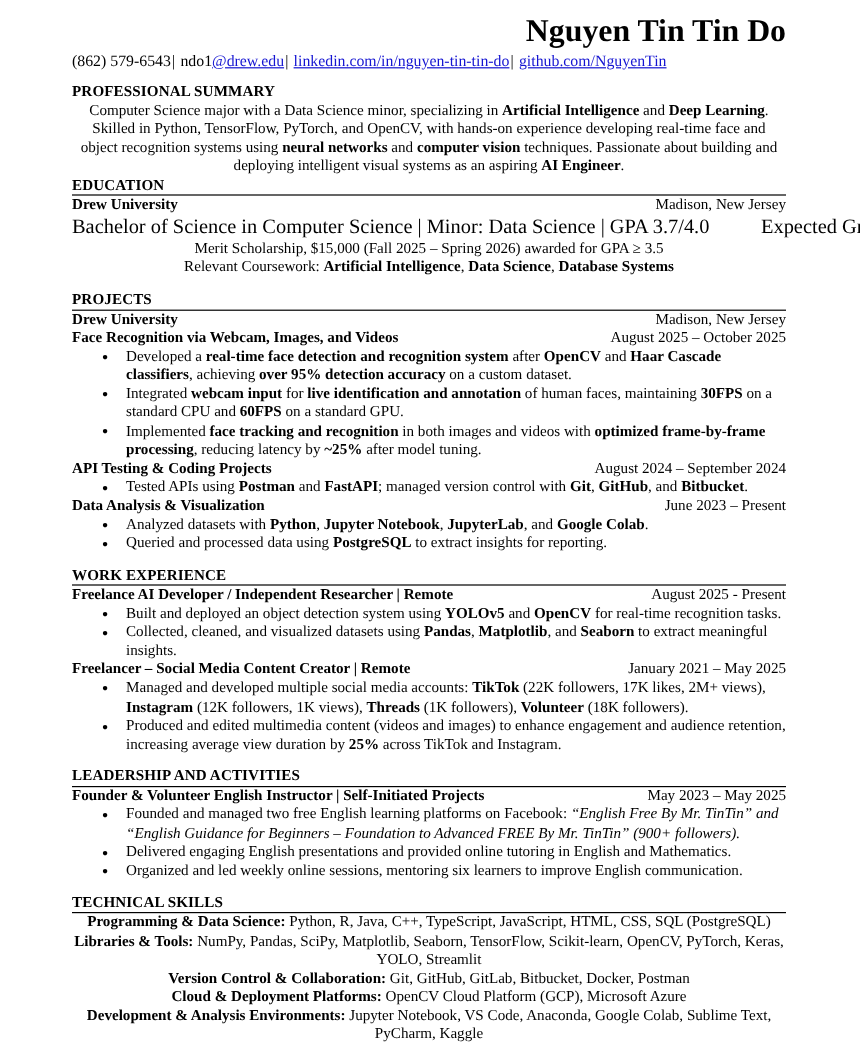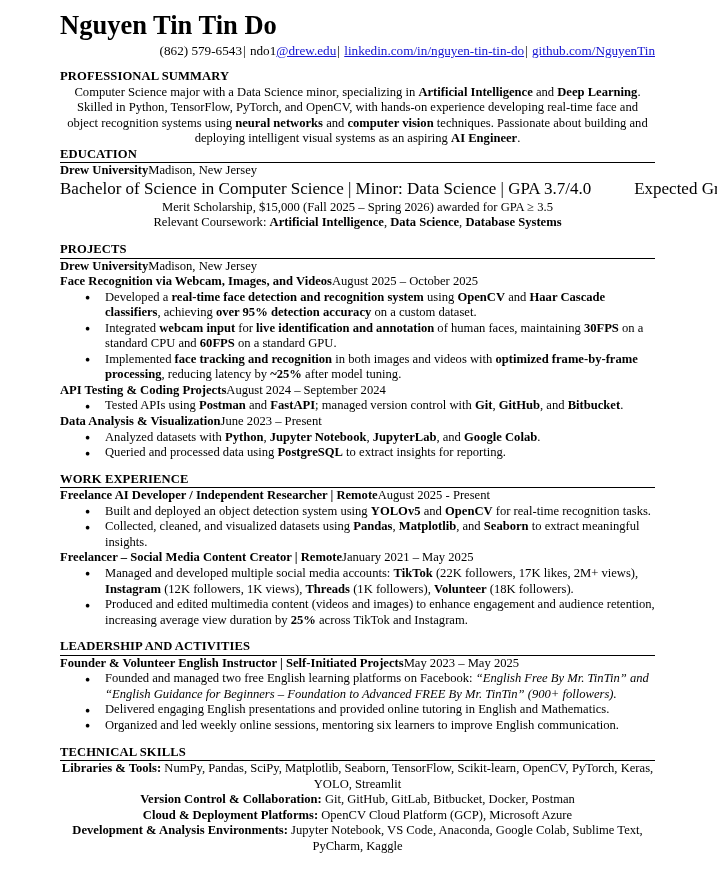--- a/index.html
+++ b/index.html
@@ -17,29 +17,29 @@
   .page {
     width: 717px;
     height: 873px;
     box-sizing: border-box;
     padding: 8px 62px 0 60px;
     position: relative;
     overflow: hidden;
   }
   
   .name {
-    text-align: left;
+    text-align: right;
     font-size: 26.5px;
     font-weight: bold;
     line-height: 1.16;
     letter-spacing: 0px;
     margin: 2px 0 1px 0;
   }
   .contact {
-    text-align: right;
+    text-align: left;
     font-size: 13.2px;
     line-height: 1.3;
     margin: 0 0 2px 0;
     white-space: nowrap;
   }
   .contact .sep { padding: 0 1px; }
   .lnk {
     color: #1414d2;
     text-decoration: underline;
   }
@@ -63,20 +63,21 @@
   .gap-md { height: 11px; }
   
   .ptext {
     font-size: 12.6px;
     line-height: 1.235;
     margin: 0;
     text-align: center;
   }
   .row {
     display: flex;
+    justify-content: space-between;
     align-items: baseline;
     font-size: 12.6px;
     line-height: 1.235;
   }
   .row .left { white-space: nowrap; }
   .row .right { white-space: nowrap; text-align: right; }
   b, .b { font-weight: bold; }
   i, .i { font-style: italic; }
   .it { }
   
@@ -149,21 +150,21 @@
   <div class="row">
     <span class="left b">Drew University</span>
     <span class="right">Madison, New Jersey</span>
   </div>
 
   <div class="row">
     <span class="left b">Face Recognition via Webcam, Images, and Videos</span>
     <span class="right it">August 2025 – October 2025</span>
   </div>
   <ul class="bul">
-    <li><span>Developed a </span><b>real-time face detection and recognition system</b><span> using </span><b>OpenCV</b><span> and </span><b>Haar Cascade classifiers</b><span>, achieving </span><b>over 95% detection accuracy</b><span> on a custom dataset.</span></li>
+    <li><span>Developed a </span><b>real-time face detection and recognition system</b><span> after </span><b>OpenCV</b><span> and </span><b>Haar Cascade classifiers</b><span>, achieving </span><b>over 95% detection accuracy</b><span> on a custom dataset.</span></li>
     <li><span>Integrated </span><b>webcam input</b><span> for </span><b>live identification and annotation</b><span> of human faces, maintaining </span><b>30FPS</b><span> on a standard CPU and </span><b>60FPS</b><span> on a standard GPU.</span></li>
     <li><span>Implemented </span><b>face tracking and recognition</b><span> in both images and videos with </span><b>optimized frame-by-frame processing</b><span>, reducing latency by </span><b>~25%</b><span> after model tuning.</span></li>
   </ul>
 
   <div class="row">
     <span class="left b">API Testing &amp; Coding Projects</span>
     <span class="right it">August 2024 – September 2024</span>
   </div>
   <ul class="bul">
     <li><span>Tested APIs using </span><b>Postman</b><span> and </span><b>FastAPI</b><span>; managed version control with </span><b>Git</b><span>, </span><b>GitHub</b><span>, and </span><b>Bitbucket</b><span>.</span></li>
@@ -212,20 +213,21 @@
   <ul class="bul">
     <li><span>Founded and managed two free English learning platforms on Facebook: </span><i>“English Free By Mr. TinTin” and “English Guidance for Beginners – Foundation to Advanced FREE By Mr. TinTin” (900+ followers).</i></li>
     <li><span>Delivered engaging English presentations and provided online tutoring in English and Mathematics.</span></li>
     <li><span>Organized and led weekly online sessions, mentoring six learners to improve English communication.</span></li>
   </ul>
 
   <div class="gap-md"></div>
 
   <div class="sec-head">TECHNICAL SKILLS</div>
   <hr class="rule">
+  <p class="ptext"><b>Programming &amp; Data Science:</b><span> Python, R, Java, C++, TypeScript, JavaScript, HTML, CSS, SQL (PostgreSQL)</span></p>
   <p class="ptext"><b>Libraries &amp; Tools:</b><span> NumPy, Pandas, SciPy, Matplotlib, Seaborn, TensorFlow, Scikit-learn, OpenCV, PyTorch, Keras, YOLO, Streamlit</span></p>
   <p class="ptext"><b>Version Control &amp; Collaboration:</b><span> Git, GitHub, GitLab, Bitbucket, Docker, Postman</span></p>
   <p class="ptext"><b>Cloud &amp; Deployment Platforms:</b><span> OpenCV Cloud Platform (GCP), Microsoft Azure</span></p>
   <p class="ptext"><b>Development &amp; Analysis Environments:</b><span> Jupyter Notebook, VS Code, Anaconda, Google Colab, Sublime Text, PyCharm, Kaggle</span></p>
 
   <div class="gap-md"></div>
 
 </div>
 
 </body></html>

